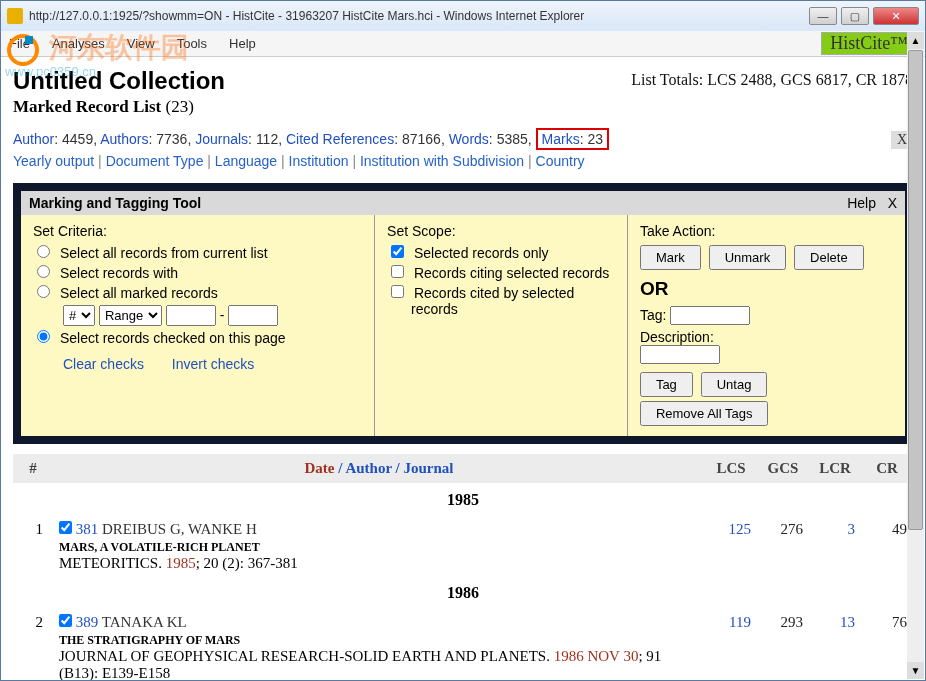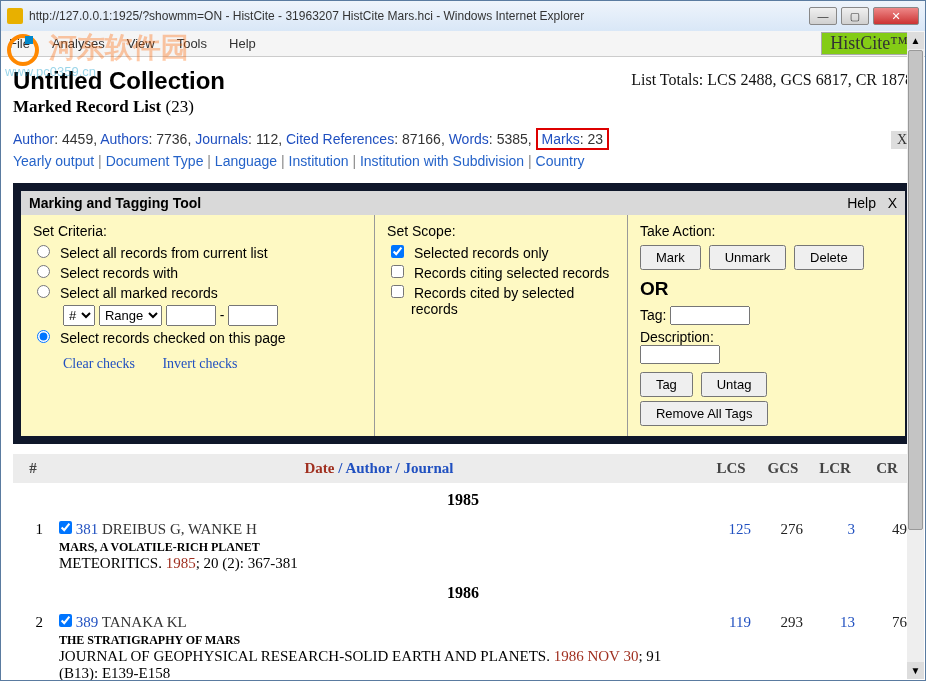--- a/index.html
+++ b/index.html
@@ -42,21 +42,21 @@
 .mtt-head .rt span { cursor:pointer; }
 .mtt-body { display: flex; background: #fef9c3; }
 .mtt-col { padding: 8px 12px; border-right: 1px solid #999; flex: 1; font-size: 14px; }
 .mtt-col:last-child { border-right: none; }
 .mtt-col .hd { font-size: 14px; margin-bottom: 6px; }
 .mtt-col label { display: block; margin: 4px 0 4px 24px; text-indent: -20px; }
 .mtt-col label input { margin-right: 6px; }
 .mtt-col .rowctl { margin-left: 30px; margin-top:4px; }
 .mtt-col .rowctl select, .mtt-col .rowctl input[type=text] { font-size:13px; padding:1px; }
 .mtt-col .txtin { width: 50px; }
-.mtt-col .links { margin-top: 10px; margin-left: 30px; font-family: Liberation Serif, serif; }
+.mtt-col .links { margin-top: 10px; margin-left: 30px; }
 .mtt-col .links a { color: #2050c0; text-decoration: none; margin-right: 24px; }
 .take-action button { padding: 3px 14px; margin: 2px 4px 2px 0; font-size:13px; }
 .take-action .hd { margin-bottom:4px; }
 .take-action .or { font-weight: bold; margin: 6px 0; font-size:19px; }
 .take-action .fld { margin: 4px 0; }
 .take-action .fld input { width: 80px; }
 .take-action .desc-in { width: 220px; }
 
 .rec-table { width: 100%; margin-top: 10px; border-collapse: collapse; font-family: Verdana; }
 .rec-table th { background: #ececec; padding: 6px 8px; font-size: 15px; color: #444; font-weight: bold; }

